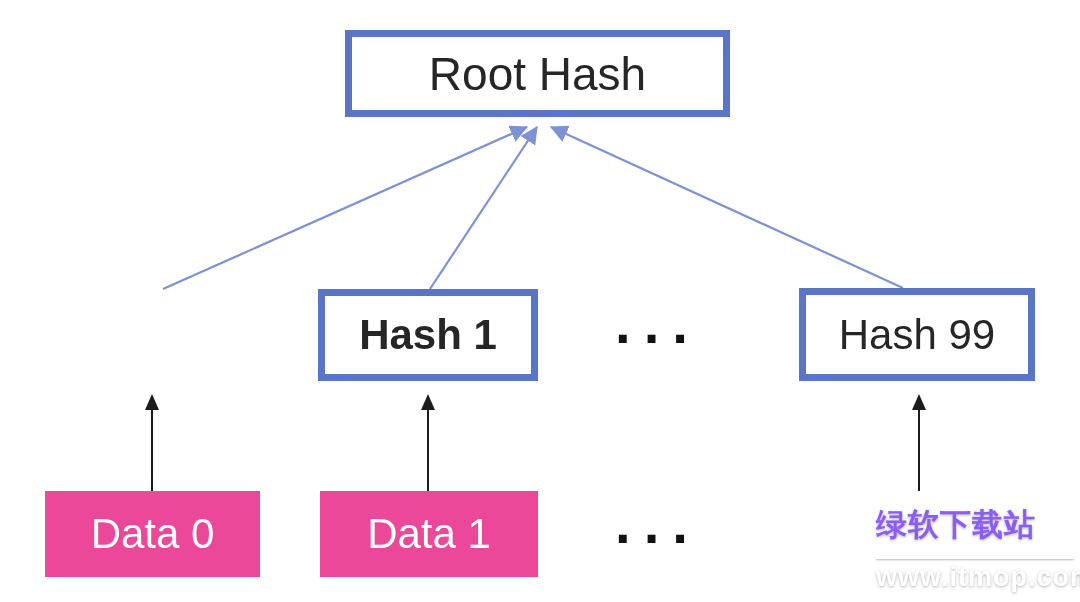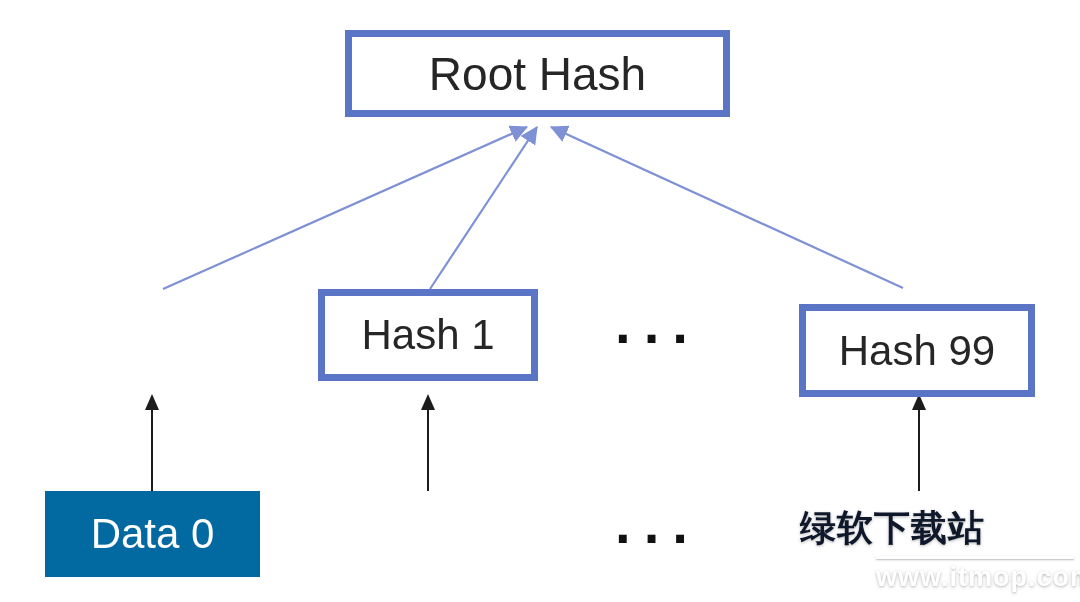--- a/index.html
+++ b/index.html
@@ -9,38 +9,38 @@
   }
   .wires{position:absolute;left:0;top:0;width:1080px;height:602px;}
   .box{
     position:absolute;box-sizing:border-box;display:flex;
     align-items:center;justify-content:center;white-space:nowrap;
   }
   .outline{
     background:#ffffff;border:7px solid #5a75c5;color:#262626;
   }
   .fill{
-    background:#0369a1;color:#ffffff;
+    background:#ec4899;color:#ffffff;
   }
   .n-root{left:345px;top:30px;width:385px;height:87px;font-size:46px;}
   .n-h0{left:43px;top:289px;width:217px;height:92px;font-size:42px;}
-  .n-h1{left:318px;top:289px;width:220px;height:92px;font-size:42px;}
-  .n-h99{left:799px;top:288px;width:236px;height:93px;font-size:42px;margin-top:16px;}
+  .n-h1{left:318px;top:289px;width:220px;height:92px;font-size:42px;font-weight:bold;}
+  .n-h99{left:799px;top:288px;width:236px;height:93px;font-size:42px;}
   .n-d0{left:45px;top:491px;width:215px;height:86px;font-size:42px;}
   .n-d1{left:320px;top:491px;width:218px;height:86px;font-size:42px;}
   .n-d99{left:800px;top:491px;width:235px;height:86px;font-size:42px;}
   .ellipsis{
     position:absolute;width:100px;text-align:center;color:#111111;
     font-size:56px;font-weight:900;letter-spacing:10px;line-height:20px;
   }
   .el-hash{left:608px;top:328px;}
   .el-data{left:608px;top:528px;}
   .wm-name{
-    position:absolute;left:800px;top:504px;color:#0f172a;font-weight:bold;
-    font-size:36px;letter-spacing:1px;white-space:nowrap;
+    position:absolute;left:876px;top:504px;color:#8b5cf6;font-weight:bold;
+    font-size:31px;letter-spacing:1px;white-space:nowrap;
     text-shadow:0 1px 3px rgba(105,105,105,0.5);
   }
   .wm-line{
     position:absolute;left:876px;top:556px;width:198px;height:3px;
     background:#ffffff;box-shadow:0 1px 2px rgba(105,105,105,0.45);
   }
   .wm-url{
     position:absolute;left:876px;top:562px;color:#ffffff;font-weight:bold;
     font-size:27px;letter-spacing:1px;white-space:nowrap;
     text-shadow:0 1px 3px rgba(105,105,105,0.5);
@@ -82,20 +82,23 @@
     <span>Hash 1</span>
   </div>
   <div class="ellipsis el-hash">···</div>
   <div class="box outline n-h99">
     <span>Hash 99</span>
   </div>
 
   <div class="box fill n-d0">
     <span>Data 0</span>
   </div>
+  <div class="box fill n-d1">
+    <span>Data 1</span>
+  </div>
   <div class="ellipsis el-data">···</div>
 
   <div>
     <div class="wm-name">绿软下载站</div>
     <div class="wm-line"></div>
     <div class="wm-url">www.itmop.com</div>
   </div>
 
 </div>
 

